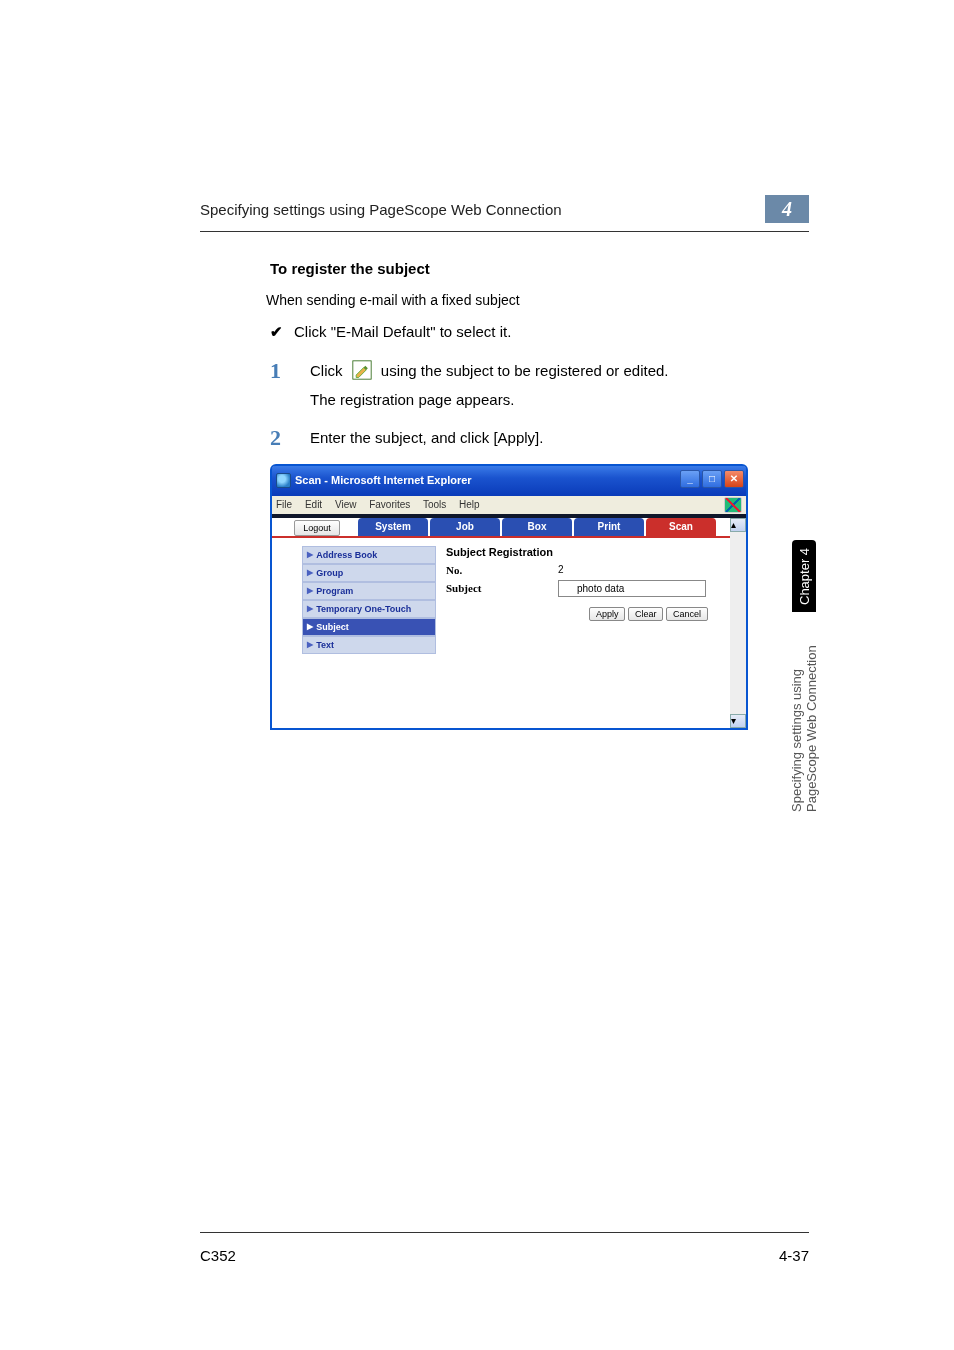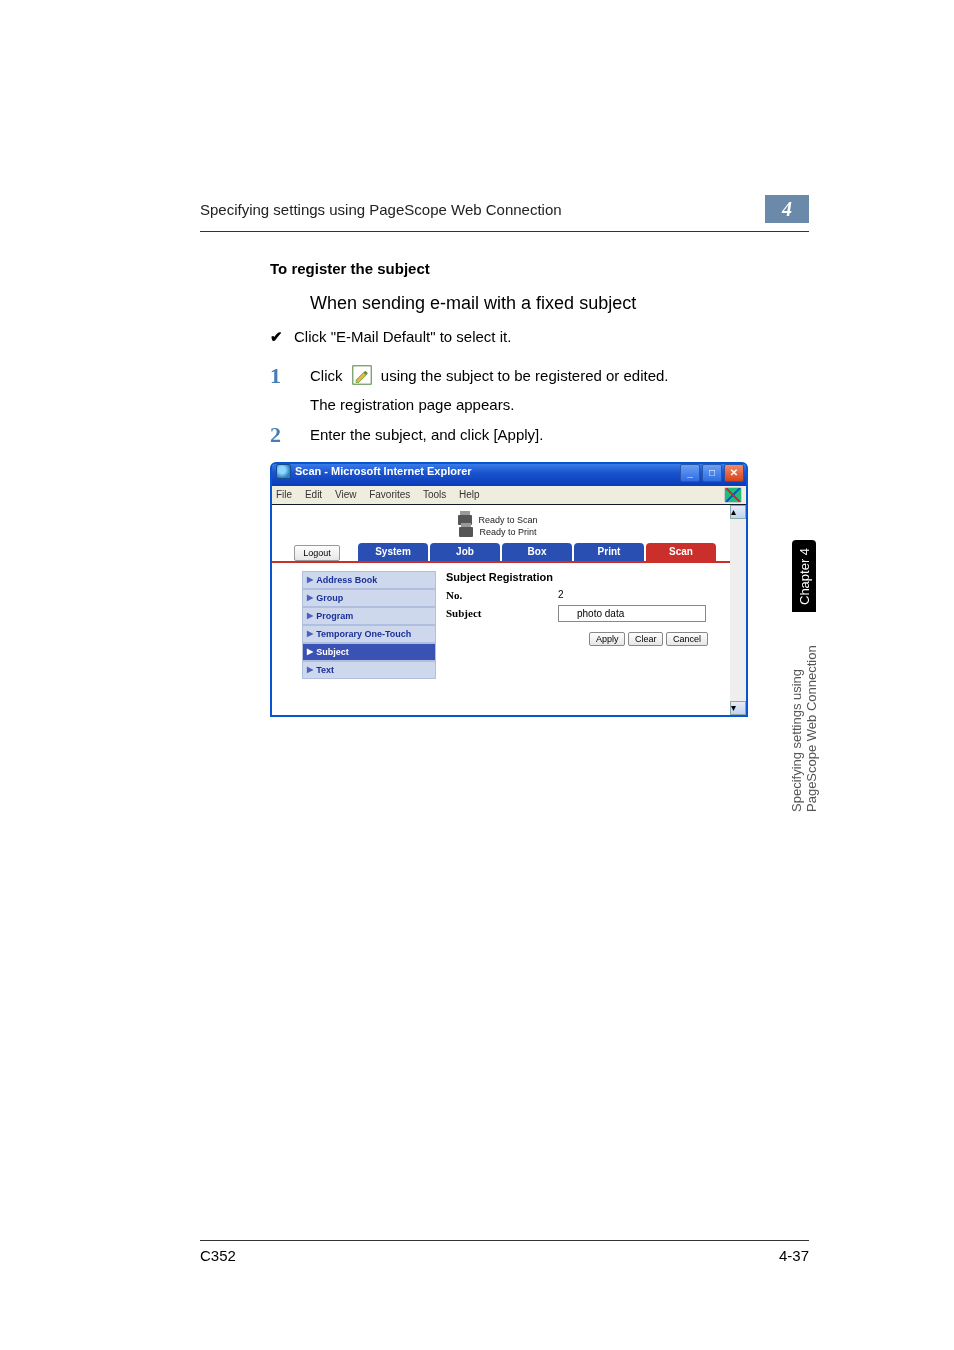--- a/index.html
+++ b/index.html
@@ -47,22 +47,22 @@
     border-top: 1px solid #333;
     margin: 0 0 28px 0;
   }
   .section-title {
     font-weight: bold;
     font-size: 15px;
     margin-left: 70px;
     margin-bottom: 14px;
   }
   .body-text {
-    font-size: 18px;
-    margin-left: 110px;
+    font-size: 14px;
+    margin-left: 66px;
     margin-bottom: 12px;
     line-height: 1.4;
   }
   .check-line {
     font-size: 15px;
     margin-left: 70px;
     margin-bottom: 18px;
   }
   .check-mark {
     font-weight: bold;
@@ -91,41 +91,41 @@
     display: inline-block;
     width: 22px;
     height: 20px;
     vertical-align: -4px;
     margin: 0 4px;
   }
   .pencil-icon svg { width: 22px; height: 20px; }
   .indent-line {
     font-size: 15px;
     margin-left: 110px;
-    margin-bottom: 10px;
+    margin-bottom: 18px;
   }
 
   
   .browser {
     margin: 6px 0 0 70px;
     width: 474px;
     border: 2px solid #0855d1;
     border-radius: 6px 6px 0 0;
     box-shadow: 0 0 0 1px #0a3bb9 inset;
     font-size: 10px;
     background: #fff;
     overflow: hidden;
   }
   .titlebar {
     height: 22px;
     background: linear-gradient(#3a7be8, #1a53ce 40%, #0a3bb9);
     display: flex;
-    align-items: flex-start;
+    align-items: flex-end;
     justify-content: space-between;
-    padding: 0 2px 0 4px;
+    padding: 0 2px 8px 4px;
   }
   .titlebar-left {
     display: flex;
     align-items: center;
     gap: 4px;
   }
   .ie-icon {
     width: 13px;
     height: 13px;
     border-radius: 2px;
@@ -148,21 +148,21 @@
     justify-content: center;
     color: #fff;
     font-size: 10px;
     font-weight: bold;
   }
   .winbtn.min, .winbtn.max { background: linear-gradient(#6aa0f5,#2f6de0); }
   .winbtn.close { background: linear-gradient(#f58b6a,#d74318); }
   .menubar {
     height: 18px;
     background: #efedde;
-    border-bottom: 1px solid #0f172a;
+    border-bottom: 4px solid #0f172a;
     display: flex;
     align-items: center;
     justify-content: space-between;
     padding: 0 4px;
     font-size: 10px;
     color: #333;
   }
   .menubar .menus span { margin-right: 10px; }
   .flag {
     width: 16px; height: 14px;
@@ -344,21 +344,21 @@
   
   .footer {
     position:absolute;
     bottom: 80px;
     left: 200px;
     right: 145px;
     border-top: 1px solid #333;
     display:flex;
     justify-content: space-between;
     font-size: 15px;
-    padding-top: 6px;
+    padding-top: 14px;
   }
 </style>
 </head>
 <body>
 
 <div class="page">
   <div class="header-line">
     <span class="header-text">Specifying settings using PageScope Web Connection</span>
     <span class="chapter-box">4</span>
   </div>
@@ -412,30 +412,20 @@
         <span>Tools</span>
         <span>Help</span>
       </div>
       <div class="flag"></div>
     </div>
 
     <div class="content">
       <div class="scroll-thumb">▴</div>
       <div class="scroll-thumb bot">▾</div>
 
-      <div class="status-area">
-        <div class="status-row">
-          <div class="printer-icon"></div>
-          <span class="status-text">Ready to Scan</span>
-        </div>
-        <div class="status-row">
-          <div class="printer-icon"></div>
-          <span class="status-text">Ready to Print</span>
-        </div>
-      </div>
       <div class="tabbar">
         <div class="logout">Logout</div>
         <div class="tab">System</div>
         <div class="tab">Job</div>
         <div class="tab">Box</div>
         <div class="tab">Print</div>
         <div class="tab active">Scan</div>
       </div>
 
       <div class="main-area">

